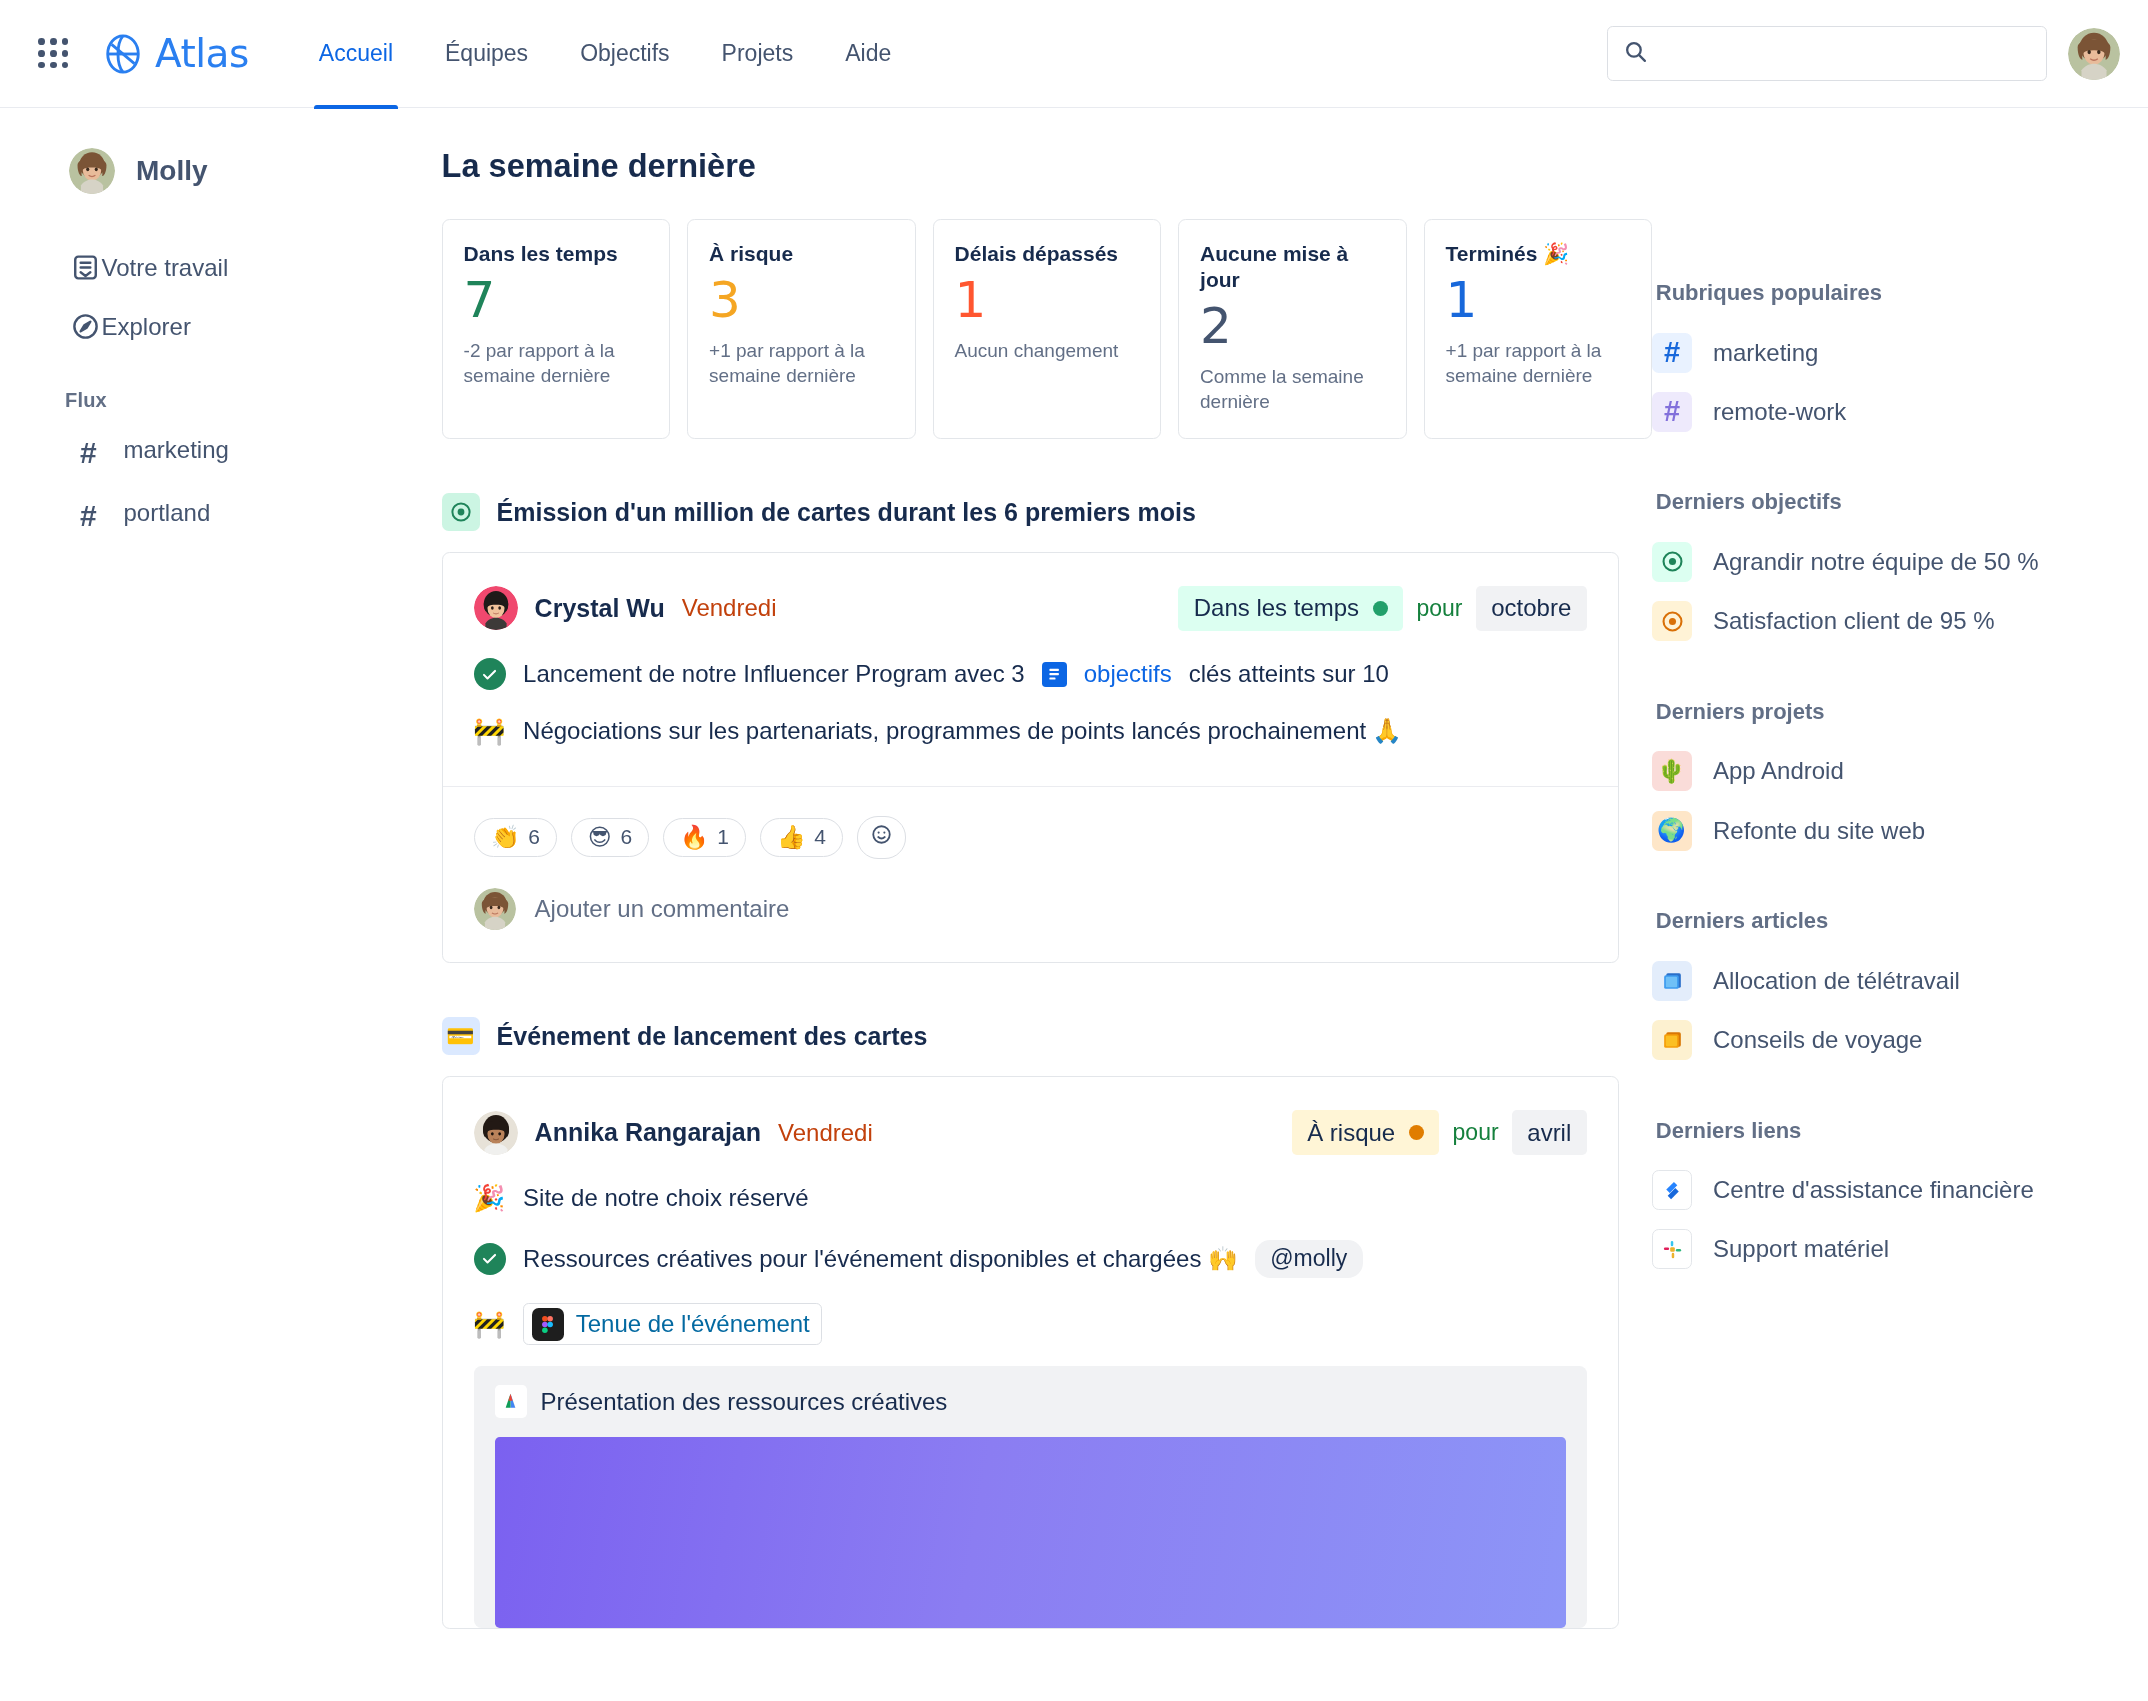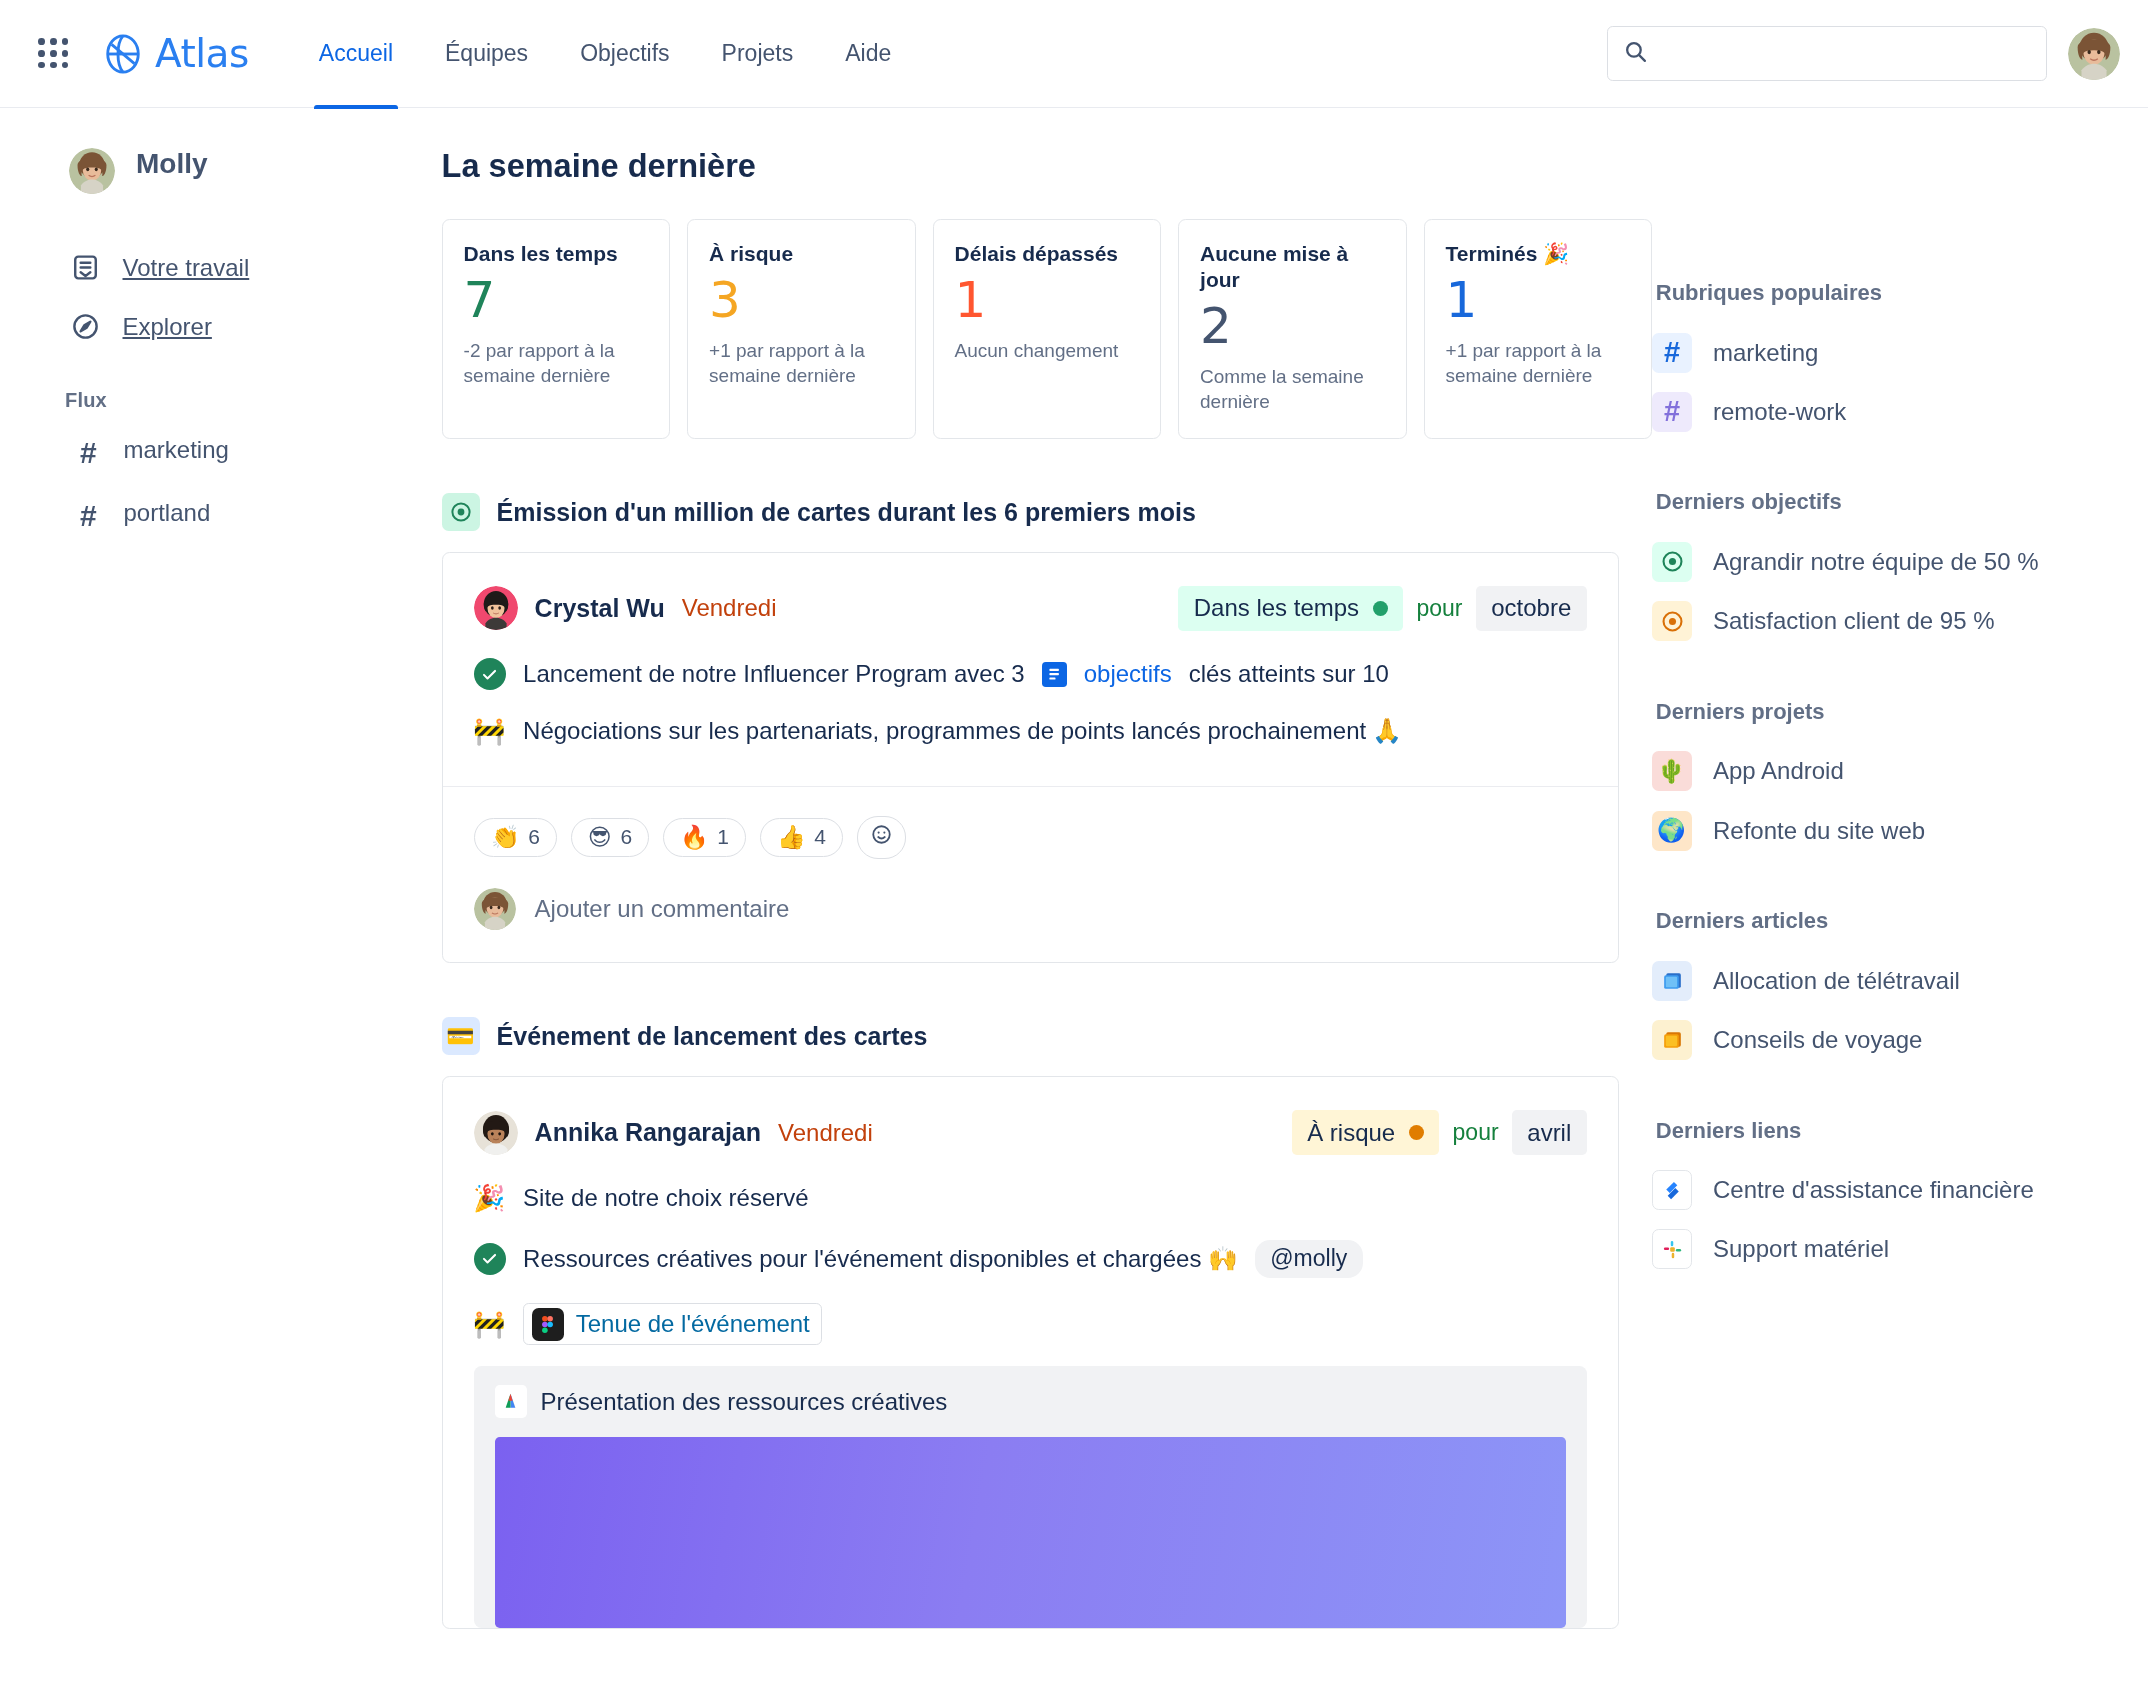--- a/index.html
+++ b/index.html
@@ -39,24 +39,24 @@
     display: flex; align-items: center; padding: 0 15.3px; background: #fff; }
   .searchbox svg { width: 25px; height: 25px; flex: 0 0 auto; }
   .searchbox input { border: 0; outline: 0; font-size: 21px; flex: 1; margin-left: 11.5px;
     font-family: inherit; color: #172b4d; background: transparent; }
   .av-photo { border-radius: 50%; display:block; overflow:hidden; position: relative; }
   .av-photo svg { display: block; }
 
   
   .page { display: flex; height: 1592px; }
   .sidebar { width: 411px; flex: 0 0 411px; padding: 40px 0 0 0; }
-  .profile { display: flex; align-items: flex-start; gap: 21px; padding: 0 0 0 69px; margin-bottom: 44px; }
+  .profile { display: flex; align-items: center; gap: 21px; padding: 0 0 0 69px; margin-bottom: 44px; }
   .profile-name { font-size: 28px; font-weight: 600; color: #44546f; }
-  .side-link { display: flex; align-items: center; gap: 21px; padding: 13.4px 0 13.4px 69px;
-    font-size: 24px; color: #44546f; cursor: pointer; text-decoration: underline; }
+  .side-link { display: flex; align-items: center; padding: 13.4px 0 13.4px 69px;
+    font-size: 24px; color: #44546f; cursor: pointer; }
   .side-link .ic { width: 32.5px; height: 32.5px; flex: 0 0 32.5px; display: flex;
     align-items: center; justify-content: center; }
   .side-section-title { font-size: 20px; font-weight: 700; color: #626f86;
     padding: 32.5px 0 7.6px 65px; letter-spacing: 0.2px; }
   .flux-item { display: flex; align-items: flex-start; gap: 19px; margin: 1.9px 55px 1.9px 55px;
     padding: 13.4px 17px; border-radius: 5.7px; font-size: 24px; color: #44546f; cursor: pointer; }
   .flux-item.active { background: #e9f2ff; color: #0c66e4; font-weight: 600; }
   .flux-item .ic { width: 32.5px; height: 32.5px; flex: 0 0 32.5px; display: flex;
     align-items: center; justify-content: center; margin-top: 1.9px; }
   .flux-label { line-height: 1.28; }

